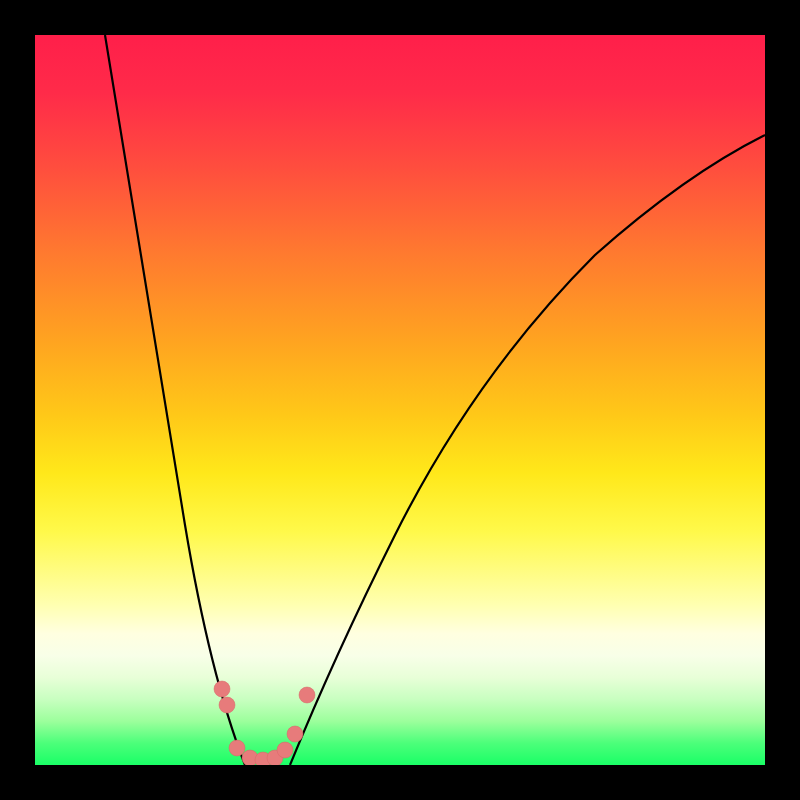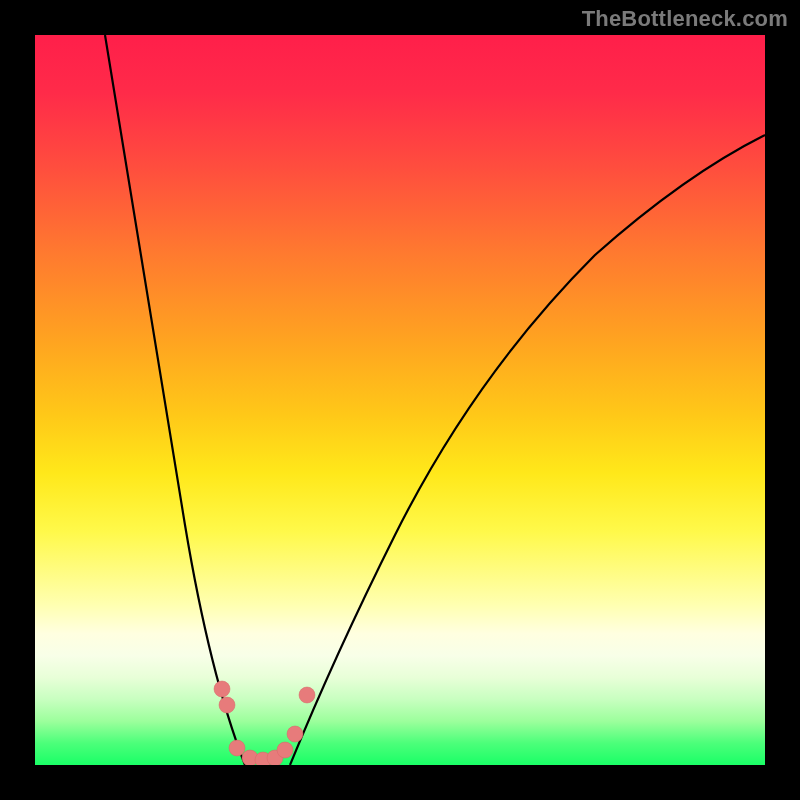--- a/index.html
+++ b/index.html
@@ -55,21 +55,20 @@
   .marker {
     fill: #e77b7b;
     stroke: #d86666;
     stroke-width: 0.5;
   }
 </style>
 </head>
 <body>
 
 <div class="container">
-  <div class="watermark">TheBottleneck.com</div>
   <div class="plot-area">
     <svg class="curve" viewBox="0 0 730 730" preserveAspectRatio="none">
       <path d="M 70 0
                Q 115 270 150 490
                Q 175 640 210 730" fill="none" stroke="#000" stroke-width="2.2"></path>
       <path d="M 255 730
                Q 300 620 360 500
                Q 440 340 560 220
                Q 650 140 730 100" fill="none" stroke="#000" stroke-width="2.2"></path>
       <g id="markers-group">

